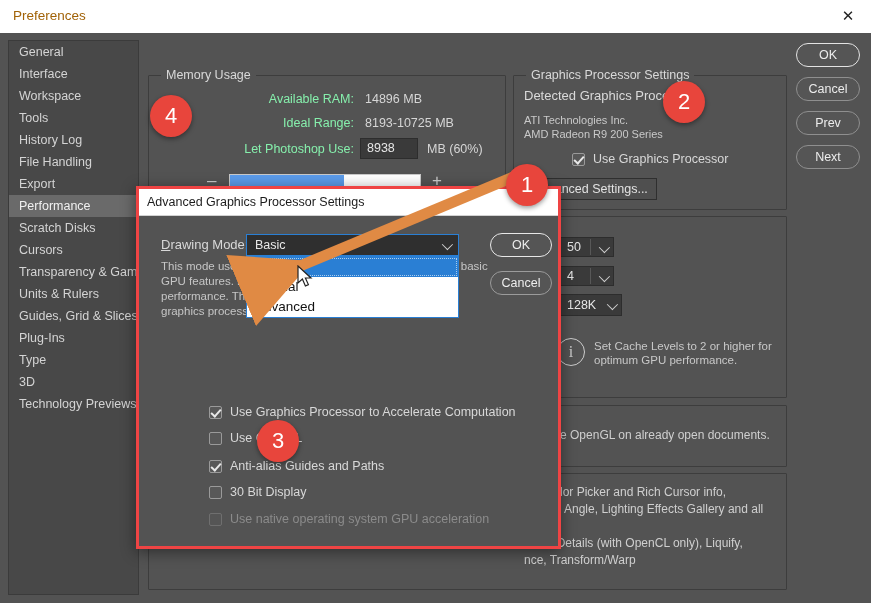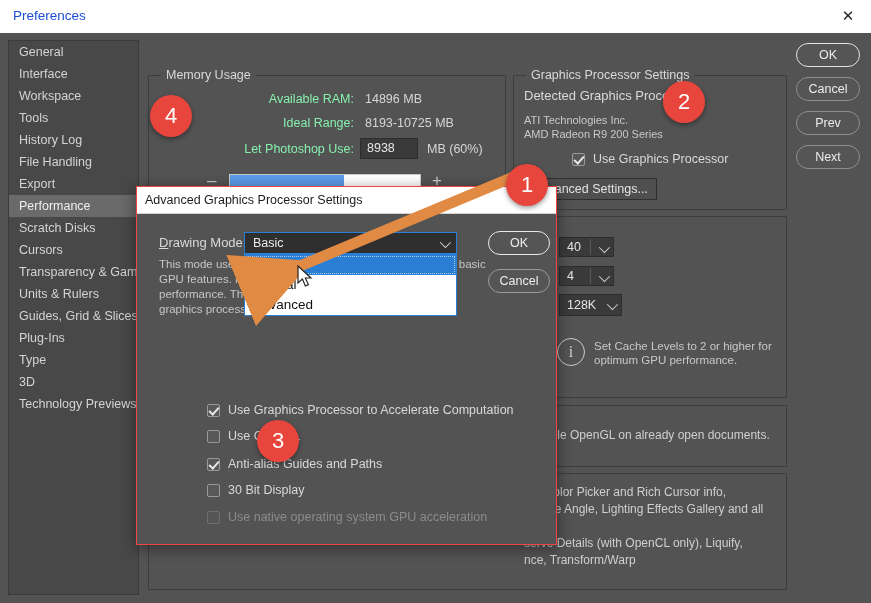--- a/index.html
+++ b/index.html
@@ -11,21 +11,21 @@
     -webkit-font-smoothing:antialiased;
   }
   #root{position:relative;width:871px;height:603px;}
 
   
   .titlebar{
     position:absolute;left:0;top:0;width:871px;height:33px;
     background:#ffffff;border-bottom:1px solid #cfcfcf;
   }
   .titlebar .t{
-    position:absolute;left:13px;top:8px;font-size:13.5px;color:#1d4ed8;
+    position:absolute;left:13px;top:8px;font-size:13.5px;color:#a16207;
   }
   .closebtn{
     position:absolute;right:0;top:0;width:46px;height:32px;
     color:#222;font-size:15px;line-height:32px;text-align:center;cursor:default;
   }
 
   
   .prefbody{position:absolute;left:0;top:33px;width:871px;height:570px;background:#535353;}
 
   
@@ -121,21 +121,21 @@
   .rbtn{
     position:absolute;width:64px;height:24px;border-radius:12px;
     border:1px solid #8f8f8f;background:#555555;color:#ececec;
     font-size:12.5px;line-height:22px;text-align:center;box-sizing:border-box;cursor:default;
   }
   .rbtn.primary{border-color:#e3e3e3;}
 
   
   .modal{
     position:absolute;left:136px;top:186px;width:419px;height:357px;
-    background:#535353;border:1px solid #ef4444;
+    background:#535353;border:3px solid #ef4444;
     box-shadow:0 3px 14px rgba(0,0,0,.45);
   }
   .modal .mtitle{
     position:absolute;left:0;top:0;width:100%;height:27px;background:#ffffff;
     border-bottom:1px solid #d2d2d2;box-sizing:border-box;
   }
   .modal .mtitle span{position:absolute;left:8px;top:6px;font-size:12.5px;color:#1c1c1c;}
   .mlabel{position:absolute;font-size:13px;color:#d8d8d8;}
   .mlabel u{text-decoration:underline;}
   .mdesc{position:absolute;left:22px;top:70px;width:330px;font-size:11.5px;color:#c6c6c6;line-height:15px;}
@@ -243,21 +243,21 @@
         <div class="cbox on"></div>
         <div>Use Graphics Processor</div>
       </div>
 
       <div class="btn" style="left:10px;top:102px;width:133px;height:22px;line-height:20px;">Advanced Settings...</div>
     </div>
 
     <div class="group" id="histgroup">
       <div class="hlabel" style="left:240px;top:24px;width:160px;">History States:</div>
       <div class="combo" style="left:410px;top:20px;width:55px;height:20px;">
-        <div class="cv">40</div>
+        <div class="cv">50</div>
         <div class="sep"></div>
         <div class="carrow"></div>
       </div>
 
       <div class="hlabel" style="left:240px;top:53px;width:160px;">Cache Levels:</div>
       <div class="combo" style="left:410px;top:49px;width:55px;height:20px;">
         <div class="cv">4</div>
         <div class="sep"></div>
         <div class="carrow"></div>
       </div>

